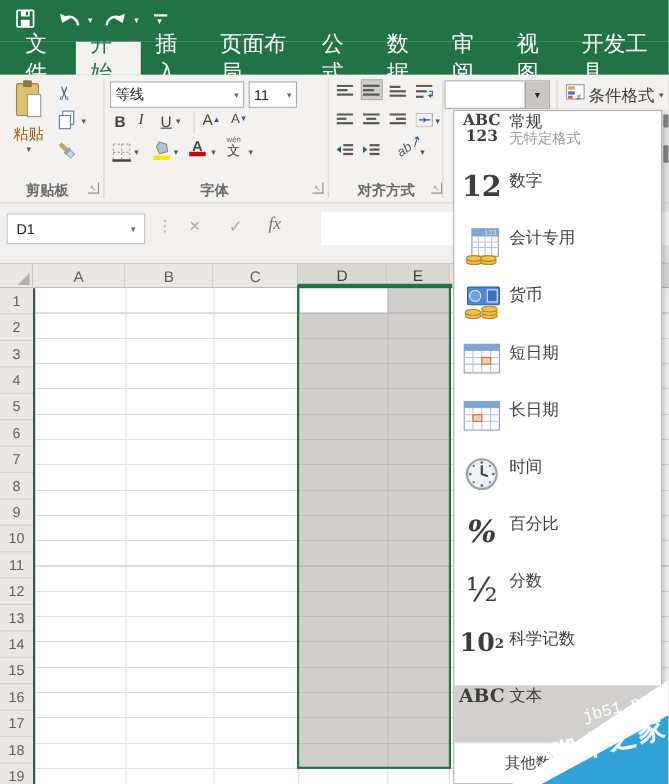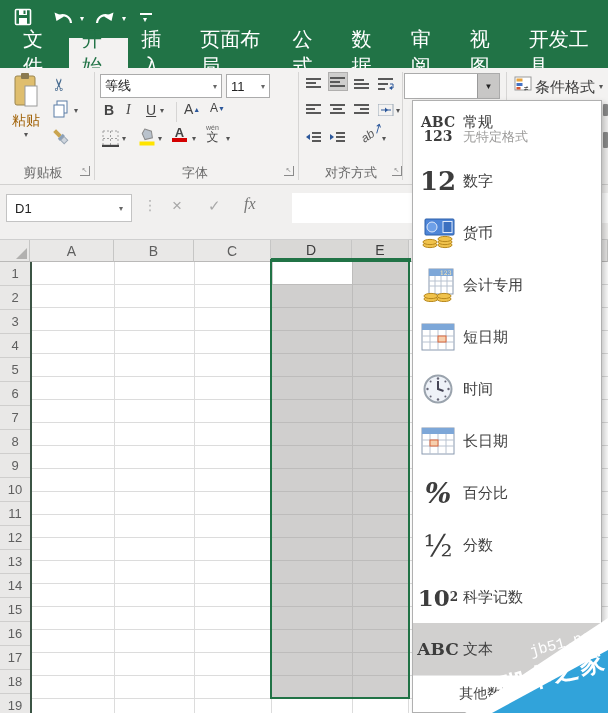--- a/index.html
+++ b/index.html
@@ -11,21 +11,21 @@
   .qat-btn{display:inline-flex;align-items:center;justify-content:center;color:#fff;}
   .title-text{font-size:15px;color:#fff;white-space:nowrap;}
   .mini-caret{font-size:8px;color:#fff;}
   
   .tabrow{left:0;top:38px;width:608px;height:30px;background:#217346;display:flex;align-items:stretch;padding-left:10px;}
   .tab{display:flex;align-items:center;padding:0 13px;color:#fff;font-size:20px;cursor:default;}
   .tab.active{background:#f3f2f1;color:#217346;}
   
   .ribbon{left:0;top:68px;width:608px;height:117px;background:#f3f2f1;border-bottom:1px solid #d2d1d0;}
   .gdiv{width:1px;background:#d6d5d4;top:72px;height:108px;}
-  .glabel{font-size:13px;color:#6a6a6a;text-align:center;}
+  .glabel{font-size:13px;color:#6a6a6a;text-align:center;font-weight:bold;}
   .launcher{width:10px;height:10px;border-left:1px solid #8a8a8a;border-top:1px solid #8a8a8a;transform:rotate(180deg);font-size:7px;color:#8a8a8a;line-height:9px;text-align:center;}
   .rbtn{display:flex;align-items:center;justify-content:center;color:#444;}
   .combo{background:#fff;border:1px solid #ababab;display:flex;align-items:center;font-size:13px;color:#222;padding:0 4px;}
   .combo .car{margin-left:auto;font-size:8px;color:#666;}
   .caret8{font-size:8px;color:#555;}
   .bld{font-weight:bold;font-size:14px;}
   .itl{font-style:italic;font-family:"Liberation Serif",serif;font-size:14px;}
   .unl{text-decoration:underline;font-size:14px;}
   .bar-u{display:block;height:4px;width:15px;margin-top:-1px;}
   .align-svg rect{fill:#595959;}
@@ -46,21 +46,21 @@
   .selcols{left:272px;top:262px;width:136px;height:436px;background:#d0cfce;
            background-image:repeating-linear-gradient(to bottom,transparent 0 22px,#bdbcbb 22px 23px);}
   .selvline{left:352px;top:262px;width:1px;height:436px;background:#bdbcbb;}
   .activecell{left:273px;top:262px;width:79px;height:22px;background:#fff;}
   .selborder{left:270px;top:259px;width:140px;height:440px;border:2px solid #217346;background:transparent;pointer-events:none;}
   .hgreen{left:271px;top:258px;width:140px;height:4px;background:#217346;}
   .darkline{left:30px;top:262px;width:2px;height:451px;background:#3b5444;}
   
   .ddpanel{left:412px;top:100px;width:190px;height:613px;background:#fff;border:1px solid #b0b0b0;
            box-shadow:3px 3px 6px rgba(0,0,0,.22);z-index:50;padding-top:2px;}
-  .fmt-item{height:52px;display:flex;align-items:center;cursor:default;}
+  .fmt-item{height:52px;display:flex;align-items:flex-start;cursor:default;}
   .fmt-item.hl{background:#d1d0cf;}
   .fmt-icon{width:50px;display:flex;align-items:center;justify-content:center;flex:none;
             font-family:"DejaVu Serif","Liberation Serif",serif;color:#3d3d3d;}
   .fmt-label{font-size:15px;color:#404040;}
   .fmt-sub{font-size:13px;color:#9b9a99;margin-top:2px;font-family:Liberation Mono, monospace;}
   .stack{display:flex;flex-direction:column;line-height:1;}
   .fmt-footer{height:36px;display:flex;align-items:center;justify-content:center;font-size:14px;color:#444;border-top:1px solid #e6e6e6;}
   
   .wmark{left:415px;top:585px;width:193px;height:128px;z-index:90;pointer-events:none;}
   .wm-white{left:0;top:0;width:193px;height:128px;background:#fff;clip-path:polygon(50px 128px,193px 128px,193px 33px);}
@@ -342,62 +342,73 @@
           <span class="fmt-label">常规</span>
       <span class="fmt-sub">无特定格式</span>
         </span>
     </div>
     <div class="fmt-item">
       <span class="fmt-icon" style="font-weight:bold;font-size:26px">12</span>
       <span class="fmt-label">数字</span>
     </div>
     <div class="fmt-item">
       <span class="fmt-icon">
+          <svg width="36" height="34" viewBox="0 0 36 34">
+            <rect x="9" y="1" width="24" height="25" fill="#fff" stroke="#8a9ab0"></rect>
+            <rect x="9" y="1" width="24" height="7" fill="#7da7d8"></rect>
+            <text x="20" y="7" font-size="6" fill="#ffe9b0">123</text>
+            <path d="M9 13h24M9 18h24M15 8v18M21 8v18M27 8v18" stroke="#b8c2d0"></path>
+            <g fill="#f0c24c" stroke="#b98a1e">
+              <ellipse cx="11" cy="31" rx="7" ry="2.6"></ellipse>
+              <ellipse cx="11" cy="28" rx="7" ry="2.6"></ellipse>
+              <ellipse cx="24" cy="31" rx="7" ry="2.6"></ellipse>
+              <ellipse cx="24" cy="28" rx="7" ry="2.6"></ellipse>
+            </g>
+          </svg>
+        </span>
+      <span class="fmt-label">会计专用</span>
+    </div>
+    <div class="fmt-item">
+      <span class="fmt-icon">
           <svg width="36" height="32" viewBox="0 0 36 32">
             <rect x="5" y="2" width="29" height="16" rx="1" fill="#4f86d8" stroke="#2c5fa8"></rect>
             <circle cx="12" cy="10" r="5" fill="#6ea0e8" stroke="#dfe9fa"></circle>
             <rect x="23" y="4.5" width="9" height="11" fill="#3c70c0" stroke="#dfe9fa"></rect>
             <g fill="#f0c24c" stroke="#b98a1e">
               <ellipse cx="10" cy="28" rx="7" ry="2.6"></ellipse>
               <ellipse cx="10" cy="25" rx="7" ry="2.6"></ellipse>
               <ellipse cx="25" cy="28" rx="7" ry="2.6"></ellipse>
               <ellipse cx="25" cy="25" rx="7" ry="2.6"></ellipse>
               <ellipse cx="25" cy="22" rx="7" ry="2.6"></ellipse>
             </g>
           </svg>
         </span>
       <span class="fmt-label">货币</span>
     </div>
     <div class="fmt-item">
       <span class="fmt-icon">
-          <svg width="36" height="34" viewBox="0 0 36 34">
-            <rect x="9" y="1" width="24" height="25" fill="#fff" stroke="#8a9ab0"></rect>
-            <rect x="9" y="1" width="24" height="7" fill="#7da7d8"></rect>
-            <text x="20" y="7" font-size="6" fill="#ffe9b0">123</text>
-            <path d="M9 13h24M9 18h24M15 8v18M21 8v18M27 8v18" stroke="#b8c2d0"></path>
-            <g fill="#f0c24c" stroke="#b98a1e">
-              <ellipse cx="11" cy="31" rx="7" ry="2.6"></ellipse>
-              <ellipse cx="11" cy="28" rx="7" ry="2.6"></ellipse>
-              <ellipse cx="24" cy="31" rx="7" ry="2.6"></ellipse>
-              <ellipse cx="24" cy="28" rx="7" ry="2.6"></ellipse>
-            </g>
-          </svg>
-        </span>
-      <span class="fmt-label">会计专用</span>
-    </div>
-    <div class="fmt-item">
-      <span class="fmt-icon">
           <svg width="34" height="30" viewBox="0 0 34 30">
             <rect x="1" y="2" width="32" height="26" fill="#fff" stroke="#8a9ab0"></rect>
             <rect x="1" y="2" width="32" height="6" fill="#7da7d8"></rect>
             <path d="M1 14h32M1 20h32M9 8v20M17 8v20M25 8v20" stroke="#b8c2d0"></path>
             <rect x="17" y="14" width="8" height="6" fill="#f6cfae" stroke="#d9663d"></rect>
           </svg>
         </span>
       <span class="fmt-label">短日期</span>
+    </div>
+    <div class="fmt-item">
+      <span class="fmt-icon">
+          <svg width="34" height="30" viewBox="0 0 34 30">
+            <rect x="1" y="2" width="32" height="26" fill="#fff" stroke="#8a9ab0"></rect>
+            <rect x="1" y="2" width="32" height="6" fill="#7da7d8"></rect>
+            <path d="M1 14h32M1 20h32M9 8v20M17 8v20M25 8v20" stroke="#b8c2d0"></path>
+            <rect x="9" y="14" width="8" height="6" fill="#f6cfae" stroke="#d9663d"></rect>
+          </svg>
+        </span>
+      <span class="fmt-label">长日期</span>
     </div>
     <div class="fmt-item">
       <span class="fmt-icon">
           <svg width="32" height="32" viewBox="0 0 32 32">
             <circle cx="16" cy="16" r="13.5" fill="#eef2f8" stroke="#9aa3ad" stroke-width="2"></circle>
             <g fill="#667">
               <circle cx="16" cy="5.5" r="1.2"></circle>
               <circle cx="16" cy="26.5" r="1.2"></circle>
               <circle cx="5.5" cy="16" r="1.2"></circle>
               <circle cx="26.5" cy="16" r="1.2"></circle>
@@ -405,31 +416,20 @@
               <circle cx="23.4" cy="8.6" r="1"></circle>
               <circle cx="8.6" cy="23.4" r="1"></circle>
               <circle cx="23.4" cy="23.4" r="1"></circle>
             </g>
             <path d="M16 8v8l5.5 2" stroke="#445" stroke-width="2" fill="none"></path>
           </svg>
         </span>
       <span class="fmt-label">时间</span>
     </div>
     <div class="fmt-item">
-      <span class="fmt-icon">
-          <svg width="34" height="30" viewBox="0 0 34 30">
-            <rect x="1" y="2" width="32" height="26" fill="#fff" stroke="#8a9ab0"></rect>
-            <rect x="1" y="2" width="32" height="6" fill="#7da7d8"></rect>
-            <path d="M1 14h32M1 20h32M9 8v20M17 8v20M25 8v20" stroke="#b8c2d0"></path>
-            <rect x="9" y="14" width="8" height="6" fill="#f6cfae" stroke="#d9663d"></rect>
-          </svg>
-        </span>
-      <span class="fmt-label">长日期</span>
-    </div>
-    <div class="fmt-item">
       <span class="fmt-icon" style="font-weight:bold;font-style:italic;font-size:28px">%</span>
       <span class="fmt-label">百分比</span>
     </div>
     <div class="fmt-item">
       <span class="fmt-icon" style="font-size:30px">½</span>
       <span class="fmt-label">分数</span>
     </div>
     <div class="fmt-item">
       <span class="fmt-icon" style="font-weight:bold;font-size:23px">
           <span>10</span>

